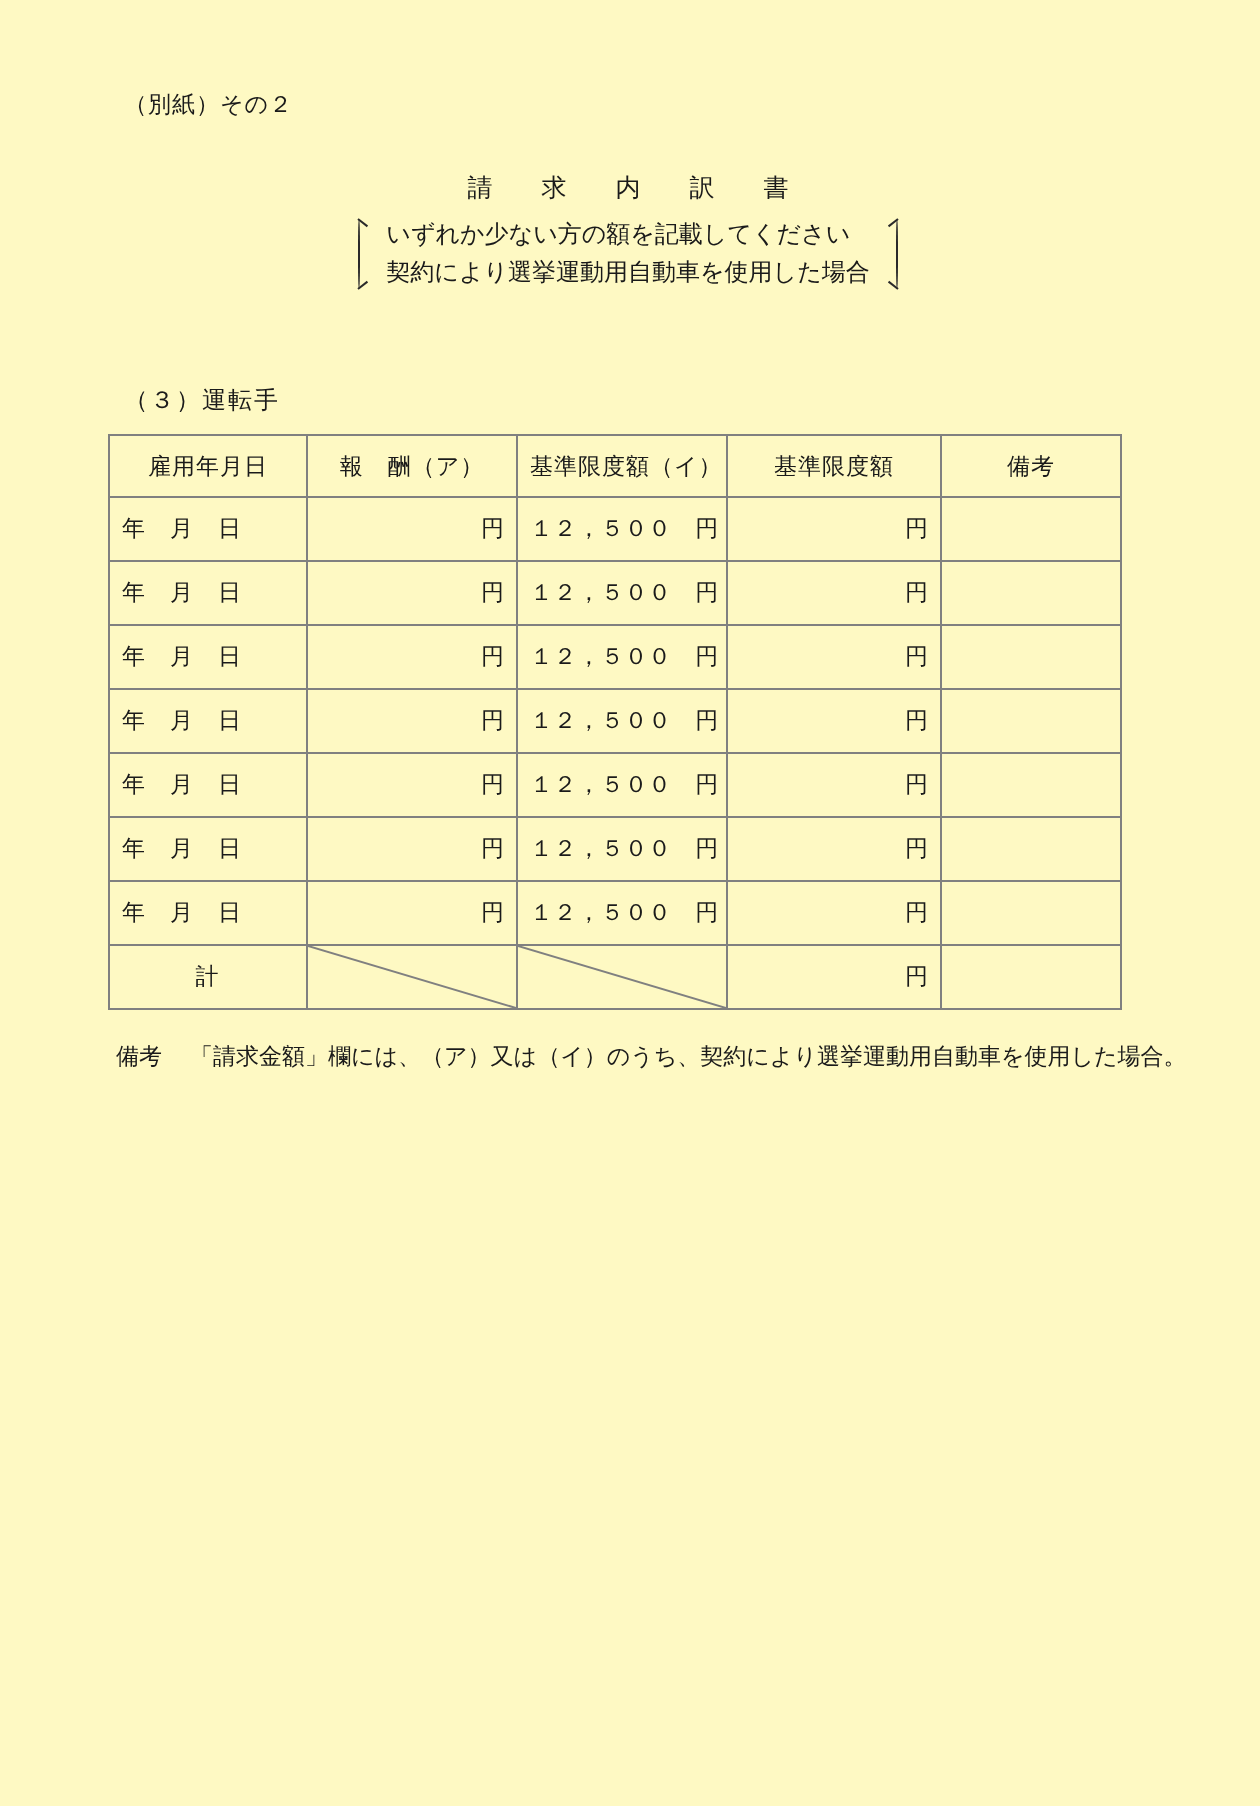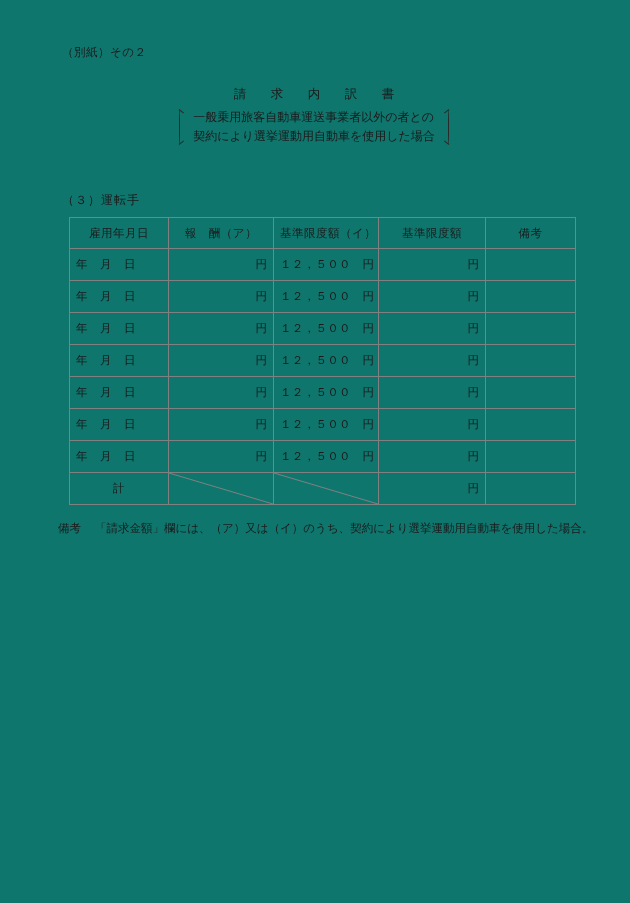--- a/index.html
+++ b/index.html
@@ -15,21 +15,21 @@
     font-family: "Liberation Serif", "DejaVu Serif", serif;
     color: #1a1a1a;
     overflow: hidden;
   }
 
   .page {
     position: absolute;
     top: 0; left: 0;
     width: 630px;
     height: 903px;
-    background: #0f766e;
+    background: #fef9c3;
   }
 
   
   .doc-label {
     position: absolute;
     left: 62px;
     top: 45px;
     font-size: 11.5px;
     letter-spacing: 0.5px;
     white-space: nowrap;
@@ -97,21 +97,21 @@
     top: 192px;
     font-size: 12px;
     white-space: nowrap;
   }
   .section-heading .sec-no { letter-spacing: 1px; }
   .section-heading .sec-name { letter-spacing: 1px; }
 
   
   .tbl {
     position: absolute;
-    left: 69px;
+    left: 54px;
     top: 217px;
     width: 506px;
     border-collapse: collapse;
     table-layout: fixed;
     font-size: 11.5px;
   }
   .tbl td, .tbl th {
     border: 1px solid #808080;
     height: 31px;
     padding: 0 6px;
@@ -180,21 +180,21 @@
   <div class="doc-label">（別紙）その２</div>
 
   <div class="title-block">
     <div class="main-title">請　求　内　訳　書</div>
 
     <div class="subtitle-wrap">
       <span class="brk brk-l">
           <span class="stem"></span>
         </span>
       <div class="subtitle-lines">
-        <div>一般乗用旅客自動車運送事業者以外の者との</div>
+        <div>いずれか少ない方の額を記載してください</div>
         <div>契約により選挙運動用自動車を使用した場合</div>
       </div>
       <span class="brk brk-r">
           <span class="stem"></span>
         </span>
     </div>
   </div>
 
   <div class="section-heading">
     <span class="sec-no">（３）</span><span class="sec-name">運転手</span>

